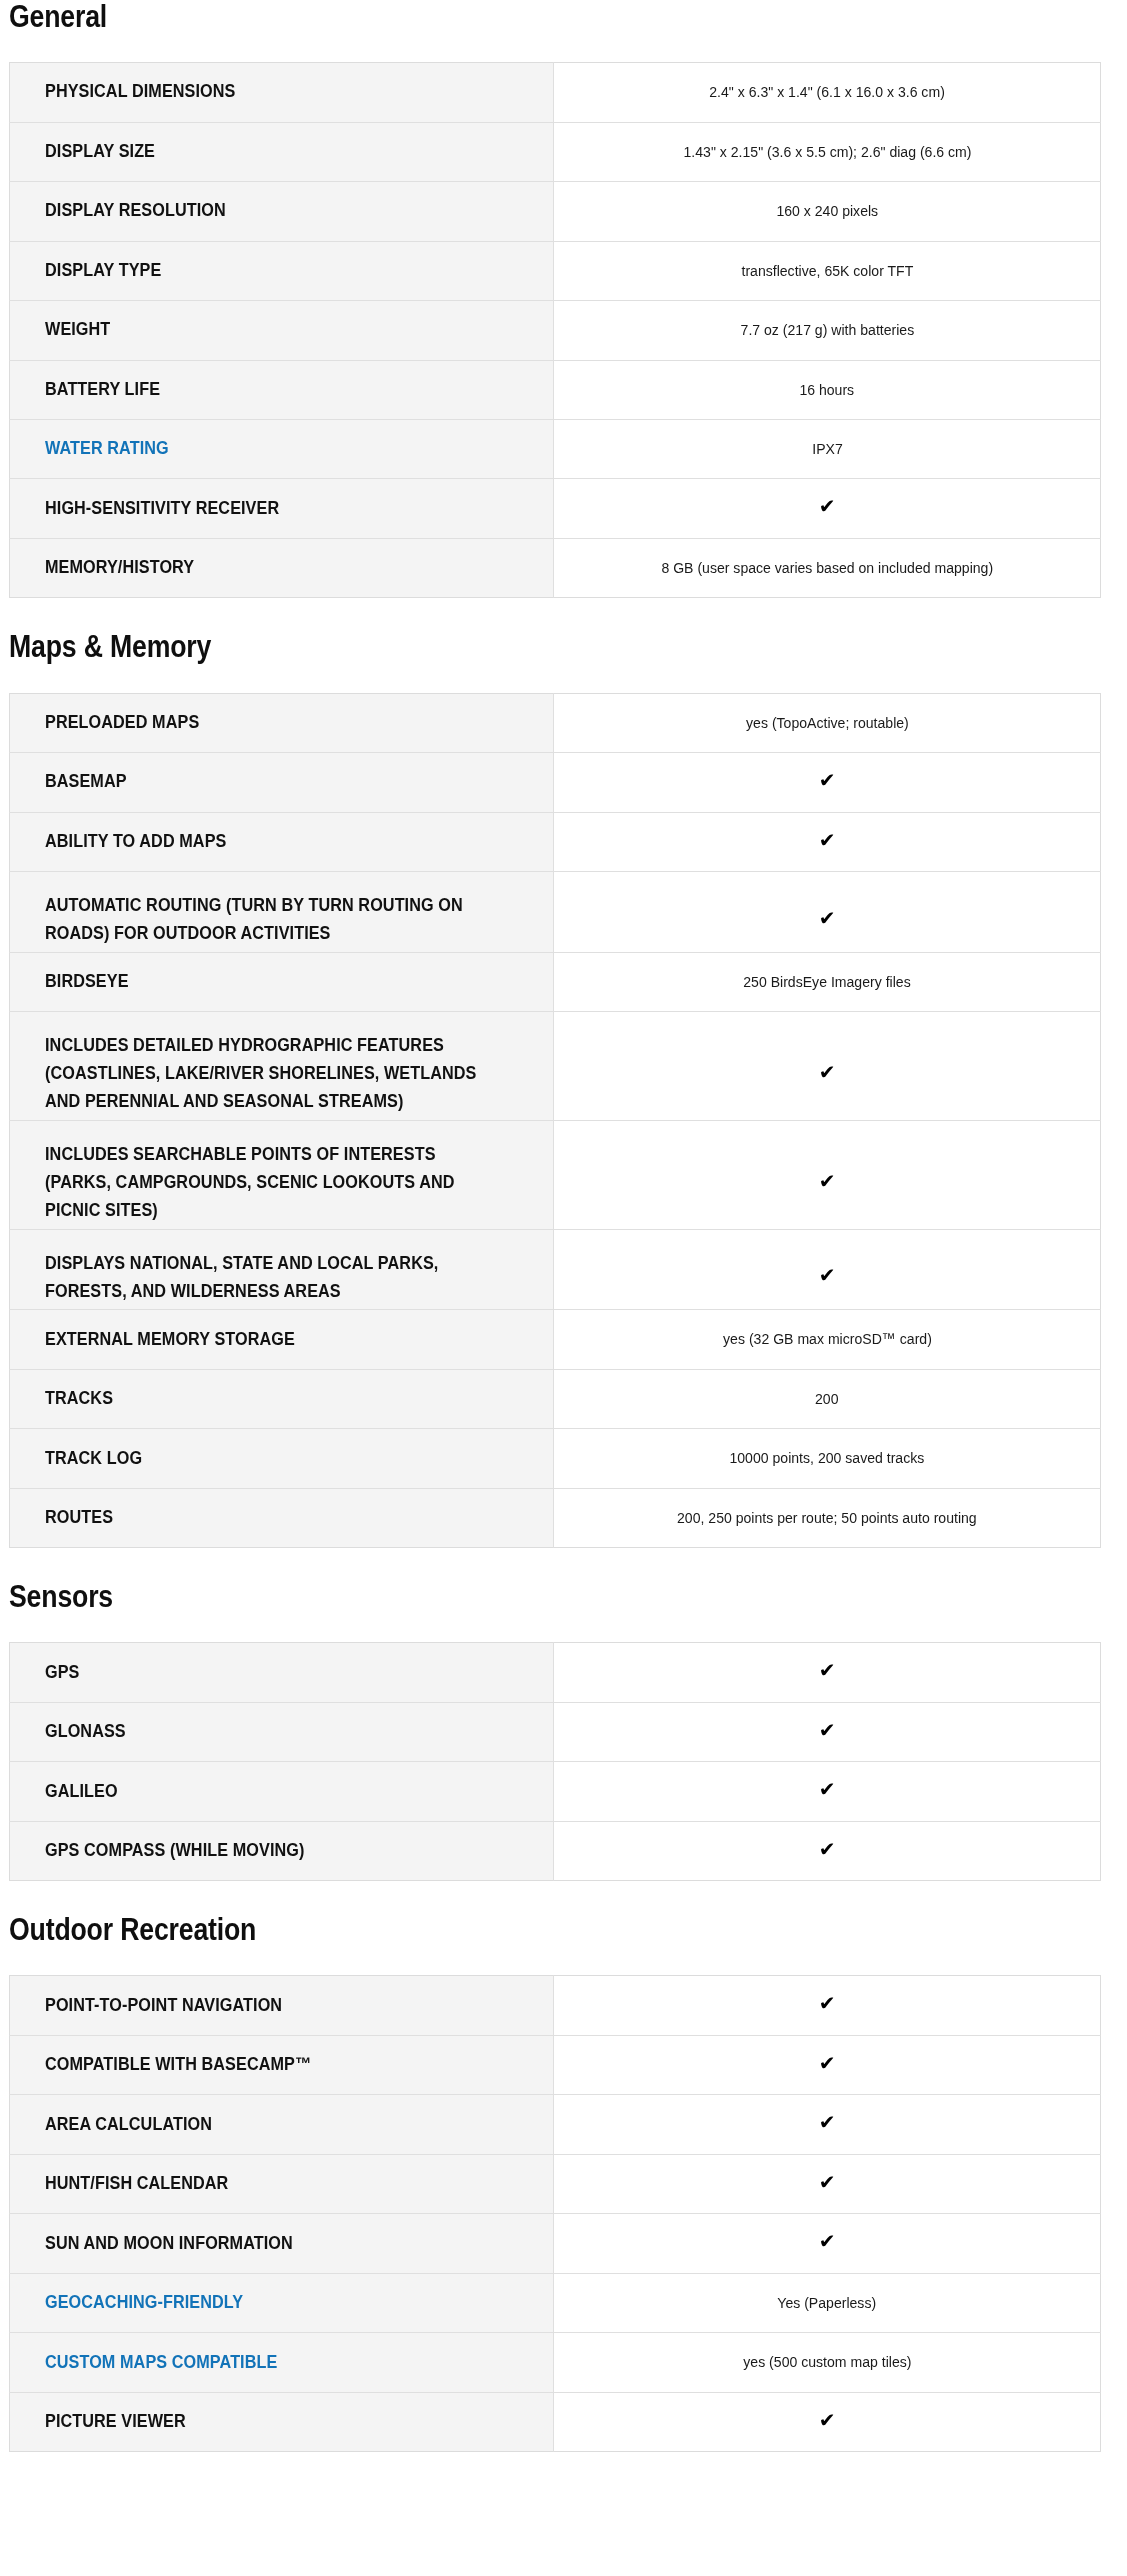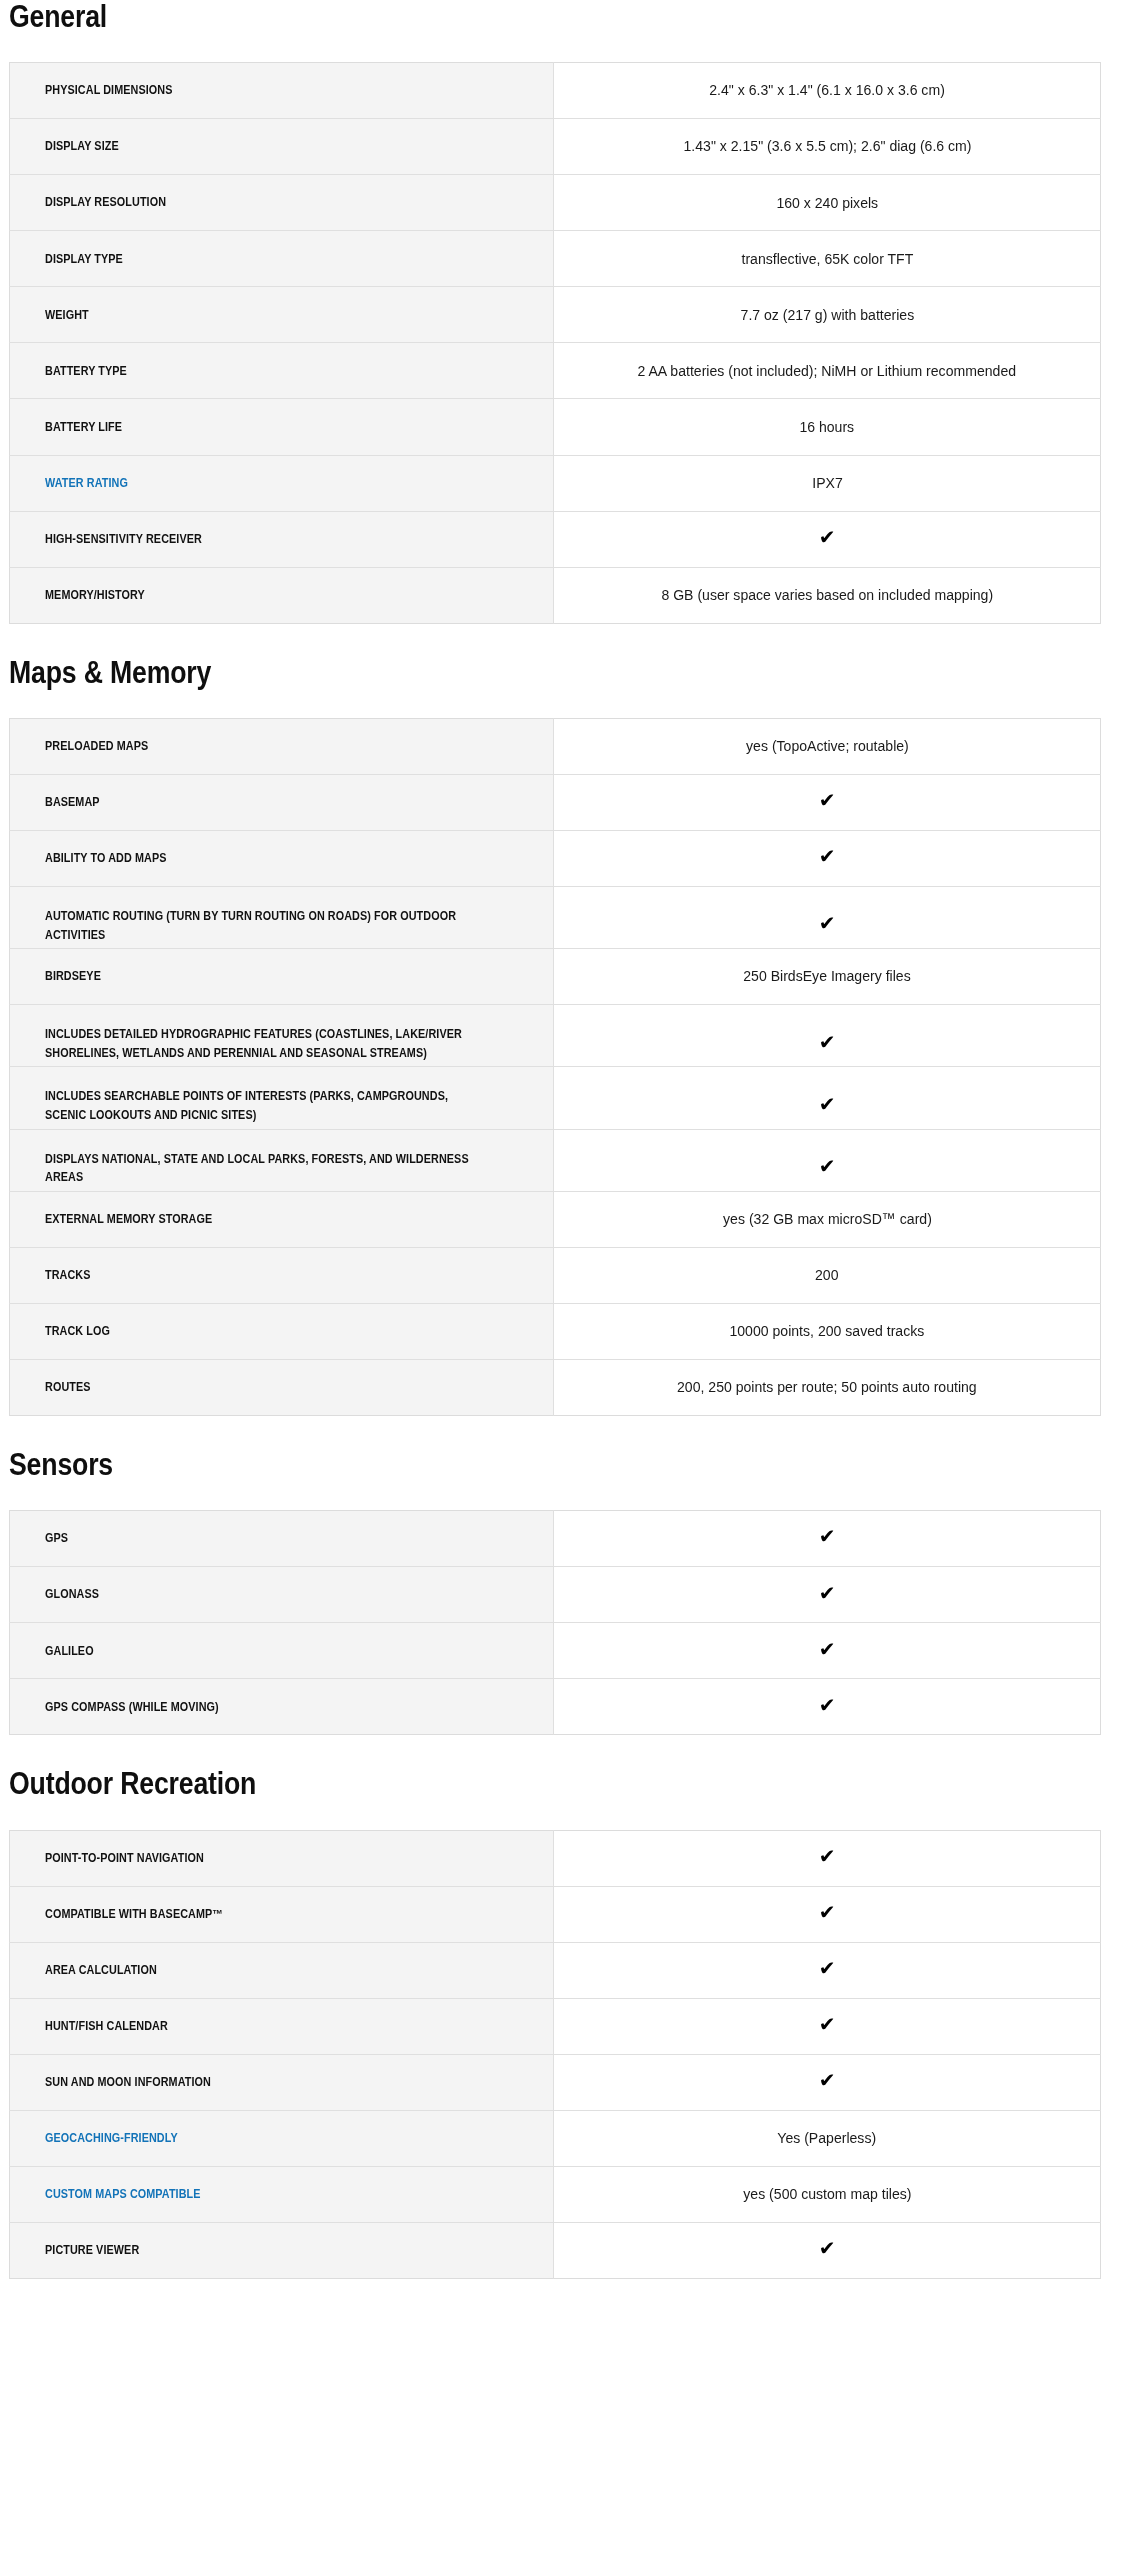--- a/index.html
+++ b/index.html
@@ -51,21 +51,21 @@
   .spec-table tr:last-child { border-bottom: none; }
 
   .spec-label {
     width: 544px;
     background: #f4f4f4;
     border-right: 0.8px solid #dfdfdf;
     padding: 15.3px 20px 15.3px 35px;
     vertical-align: middle;
     font-family: "Liberation Sans Narrow", "Liberation Sans", "DejaVu Sans", sans-serif;
     font-weight: 700;
-    font-size: 12px;
+    font-size: 18px;
     line-height: 1.55;
     letter-spacing: 0.1px;
     text-transform: uppercase;
     color: #111111;
     text-align: left;
   }
   .spec-label .lbl {
     display: inline-block;
     transform: scaleX(0.9);
     transform-origin: left center;
@@ -125,24 +125,20 @@
             </tr>
             <tr>
               <td class="spec-label"><span class="lbl">Display type</span></td>
               <td class="spec-value"><span class="val">transflective, 65K color TFT</span></td>
             </tr>
             <tr>
               <td class="spec-label"><span class="lbl">Weight</span></td>
               <td class="spec-value"><span class="val">7.7 oz (217 g) with batteries</span></td>
             </tr>
             <tr>
-              <td class="spec-label"><span class="lbl">Battery type</span></td>
-              <td class="spec-value"><span class="val">2 AA batteries (not included); NiMH or Lithium recommended</span></td>
-            </tr>
-            <tr>
               <td class="spec-label"><span class="lbl">Battery life</span></td>
               <td class="spec-value"><span class="val">16 hours</span></td>
             </tr>
             <tr>
               <td class="spec-label is-link"><span class="lbl">Water rating</span></td>
               <td class="spec-value"><span class="val">IPX7</span></td>
             </tr>
             <tr>
               <td class="spec-label"><span class="lbl">High-sensitivity receiver</span></td>
               <td class="spec-value"><span class="check-mark">✔</span></td>

